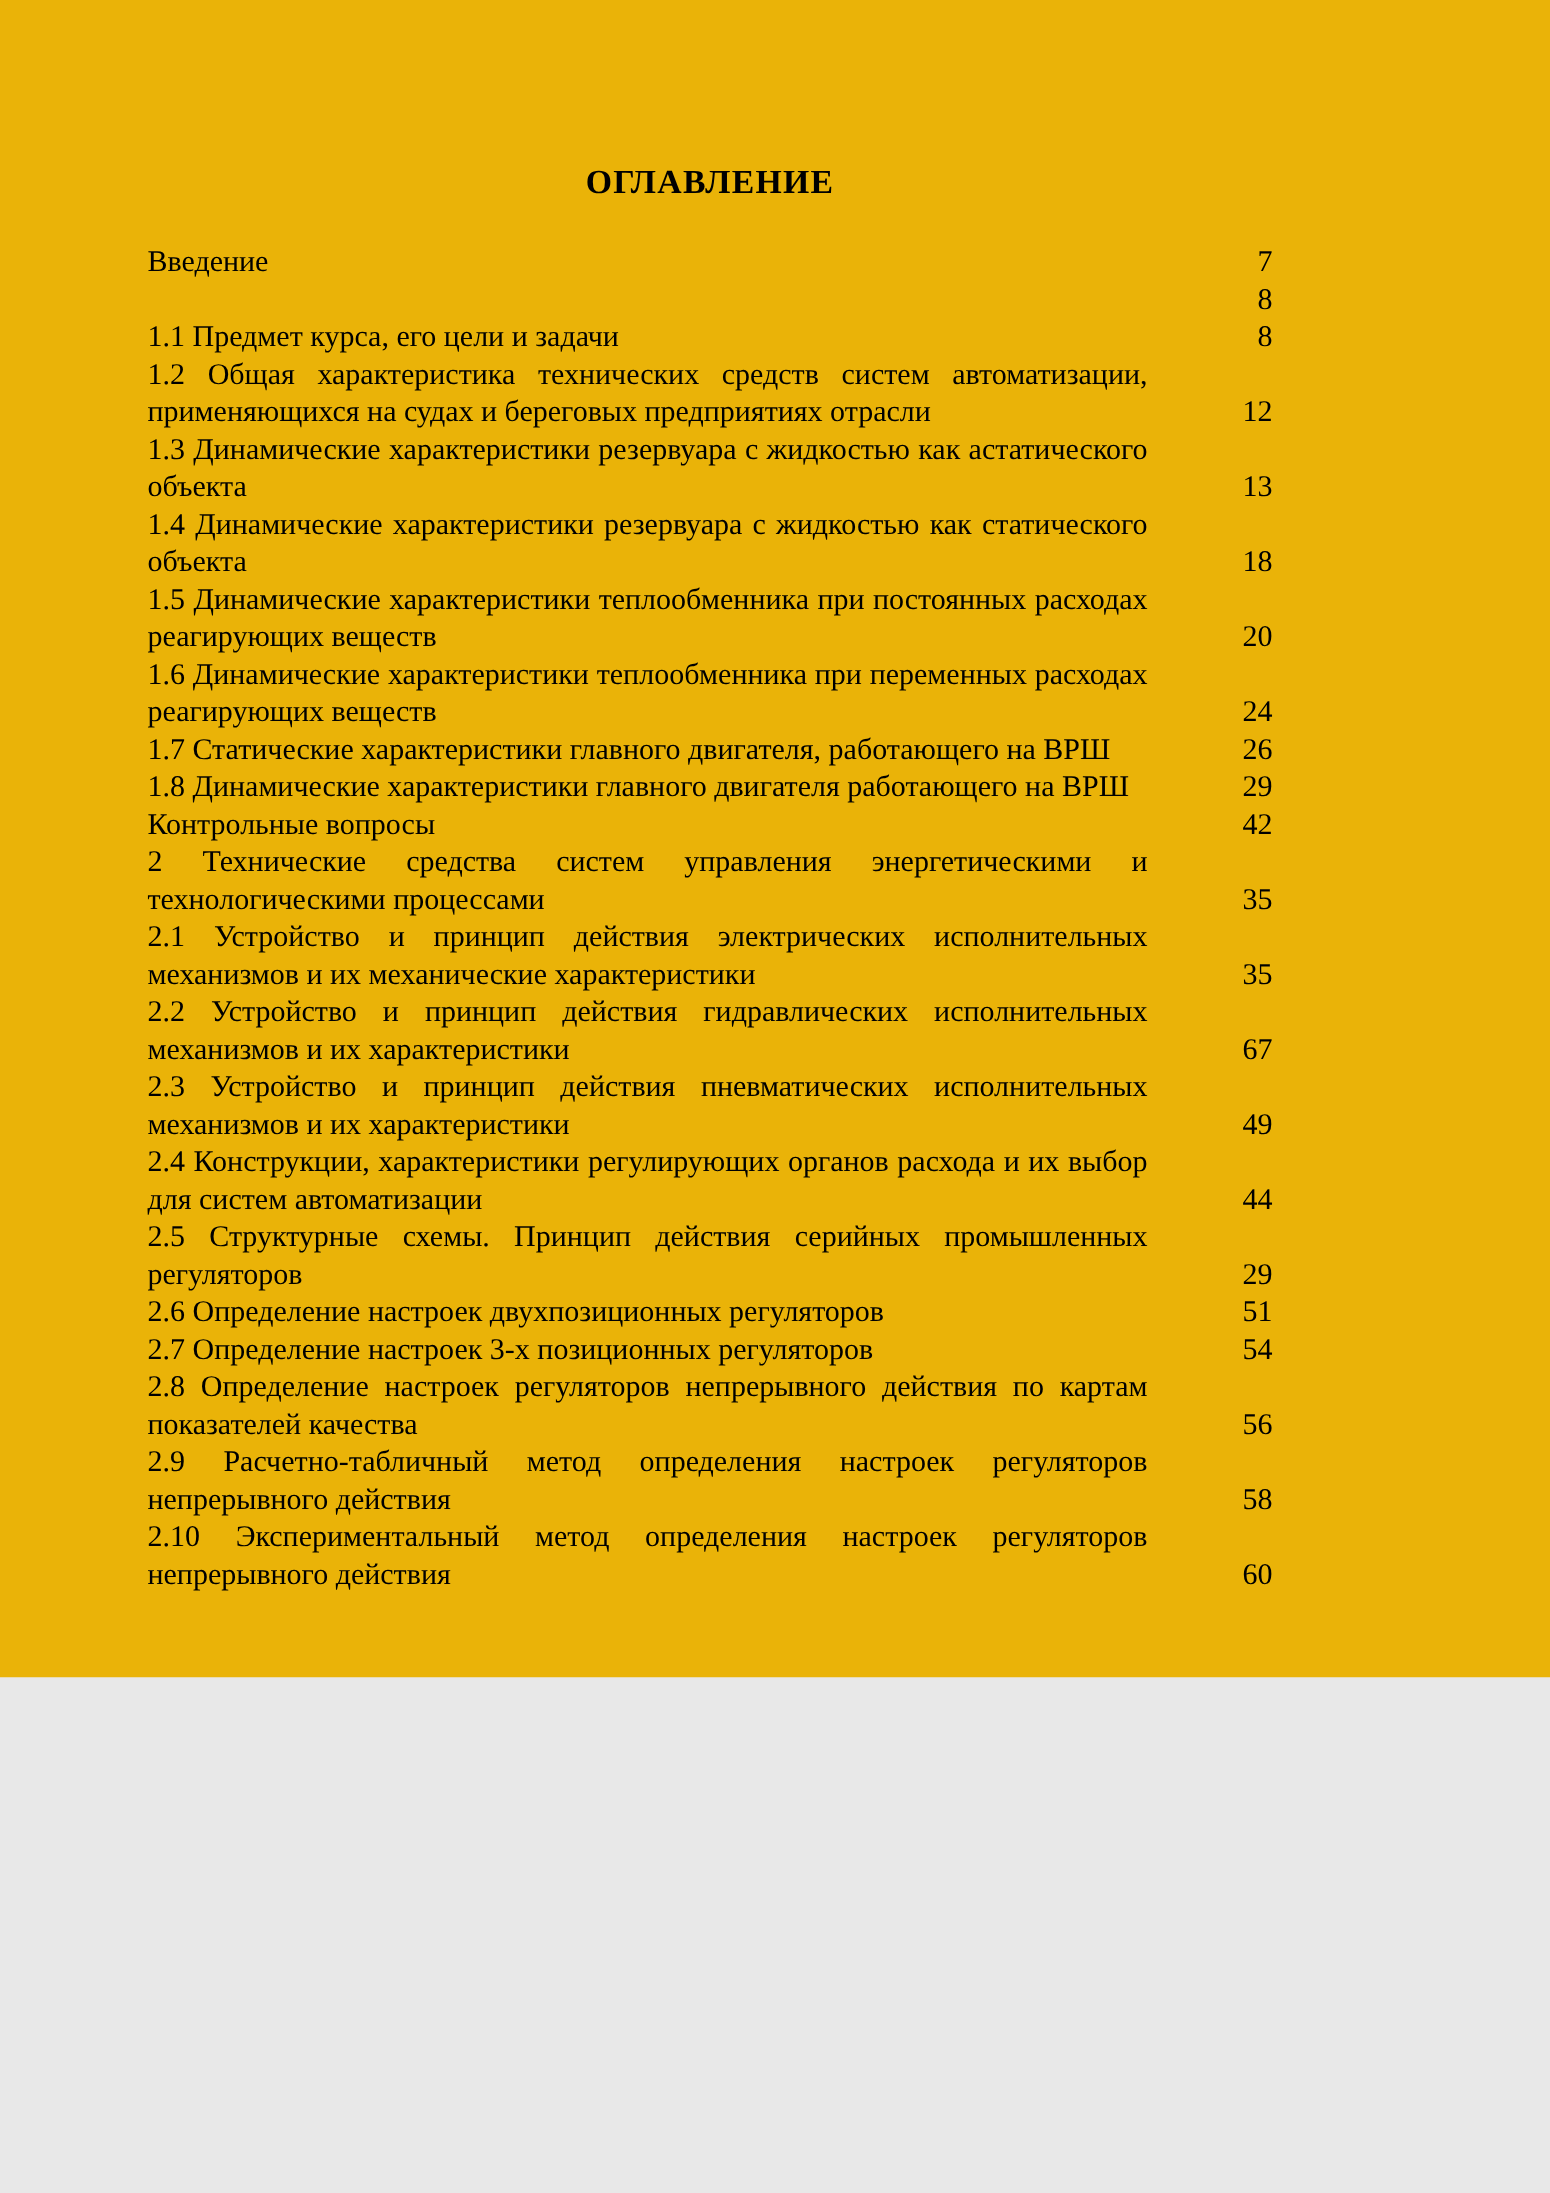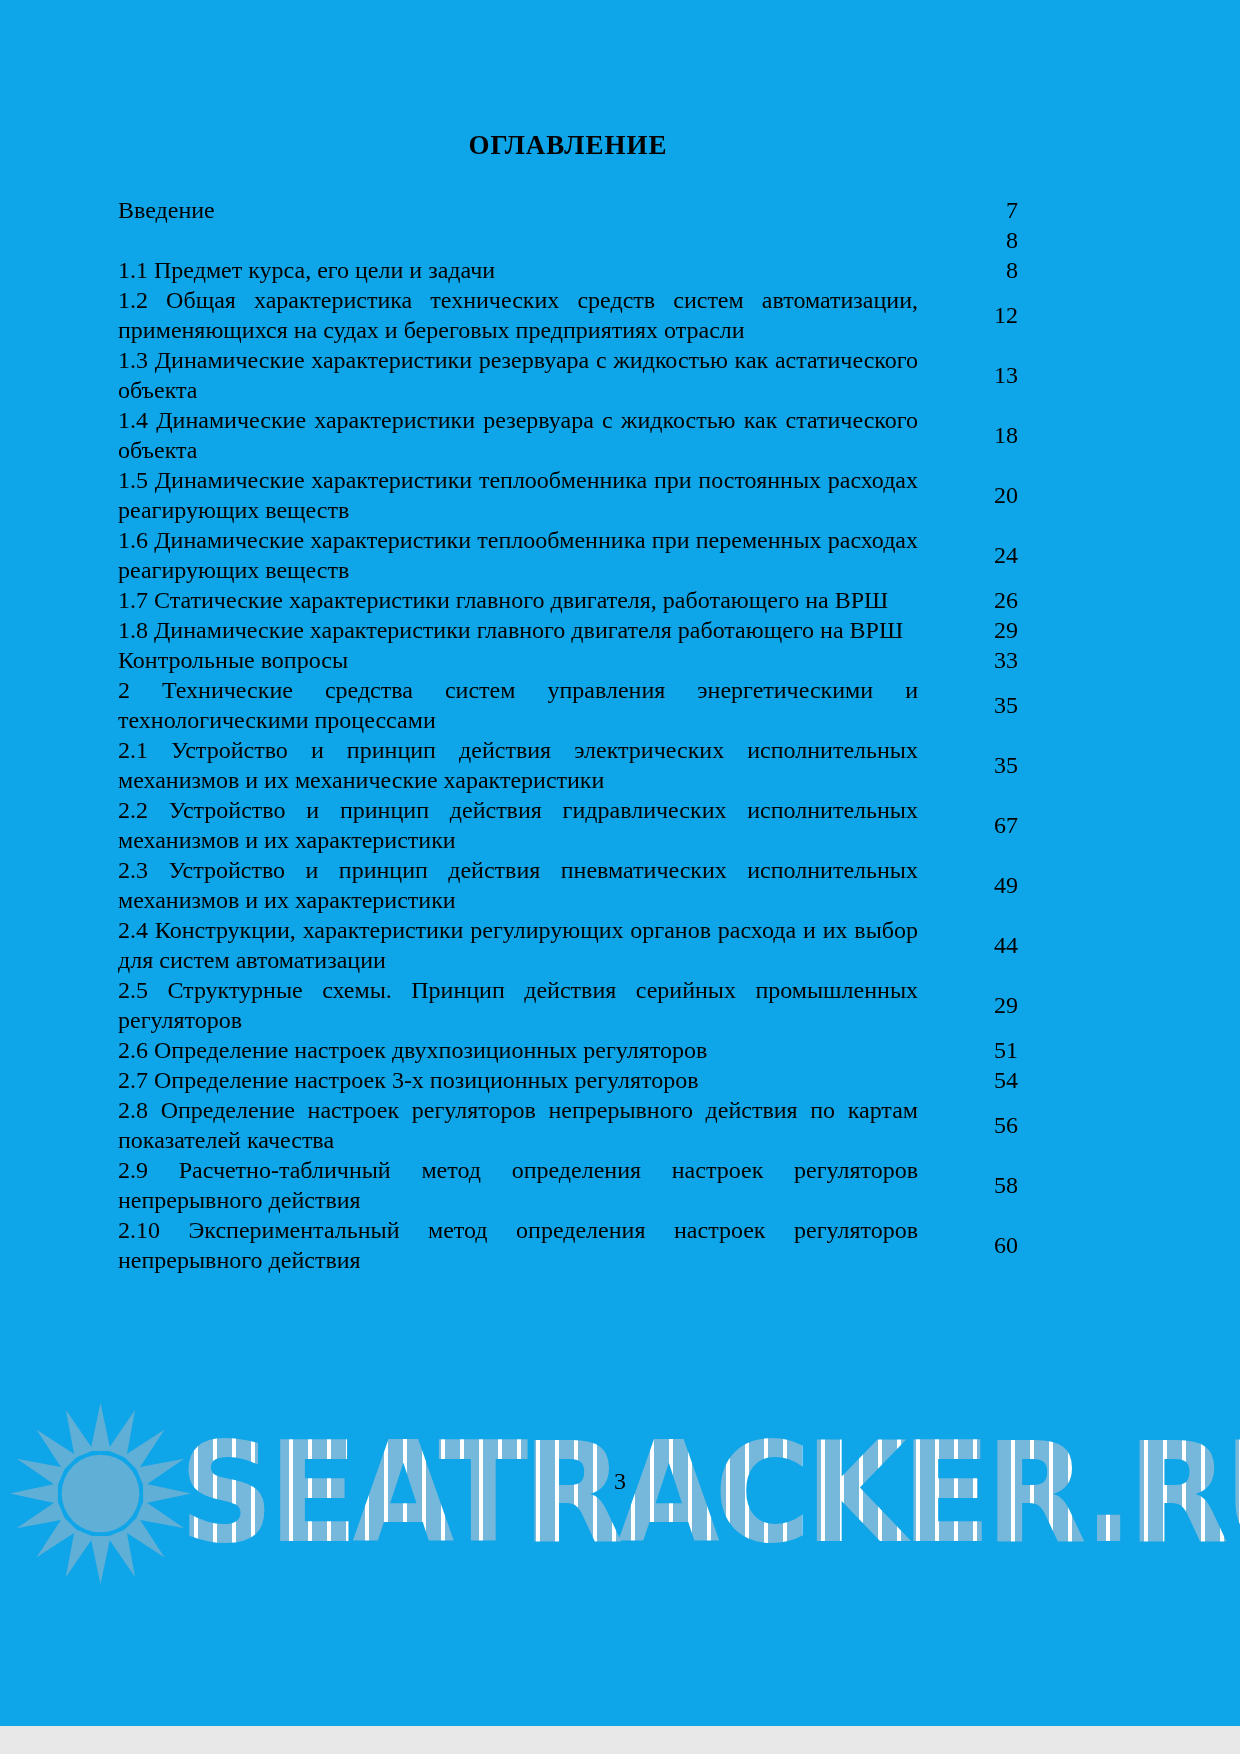--- a/index.html
+++ b/index.html
@@ -3,23 +3,23 @@
 <meta charset="utf-8">
 <style>
   html, body {
     margin: 0;
     padding: 0;
     background: #e8e8e8;
   }
   .page {
     position: relative;
     width: 1240px;
-    height: 1726px;
+    height: 1342px;
     margin: 0 auto;
-    background: #0ea5e9;
+    background: #eab308;
     overflow: hidden;
     font-family: "Liberation Serif", "DejaVu Serif", serif;
     color: #000000;
   }
   .content {
     position: absolute;
     left: 118px;
     top: 130px;
     width: 900px;
     z-index: 1;
@@ -29,21 +29,21 @@
     font-weight: bold;
     font-size: 27px;
     letter-spacing: 1px;
     margin: 0 0 34px 0;
   }
   .toc-list {
     width: 900px;
   }
   .toc-entry {
     display: flex;
-    align-items: center;
+    align-items: flex-end;
   }
   .toc-entry-text {
     width: 800px;
     font-size: 24px;
     line-height: 30px;
     text-align: justify;
     text-justify: inter-word;
   }
   .toc-entry-page {
     flex: 1;
@@ -148,21 +148,21 @@
     <div class="toc-entry-page">26</div>
   </div>
 
   <div class="toc-entry">
     <div class="toc-entry-text">1.8 Динамические характеристики главного двигателя работающего на ВРШ</div>
     <div class="toc-entry-page">29</div>
   </div>
 
   <div class="toc-entry">
     <div class="toc-entry-text">Контрольные вопросы</div>
-    <div class="toc-entry-page">33</div>
+    <div class="toc-entry-page">42</div>
   </div>
 
   <div class="toc-entry">
     <div class="toc-entry-text">2 Технические средства систем управления энергетическими и технологическими процессами</div>
     <div class="toc-entry-page">35</div>
   </div>
 
   <div class="toc-entry">
     <div class="toc-entry-text">2.1 Устройство и принцип действия электрических исполнительных механизмов и их механические характеристики</div>
     <div class="toc-entry-page">35</div>

